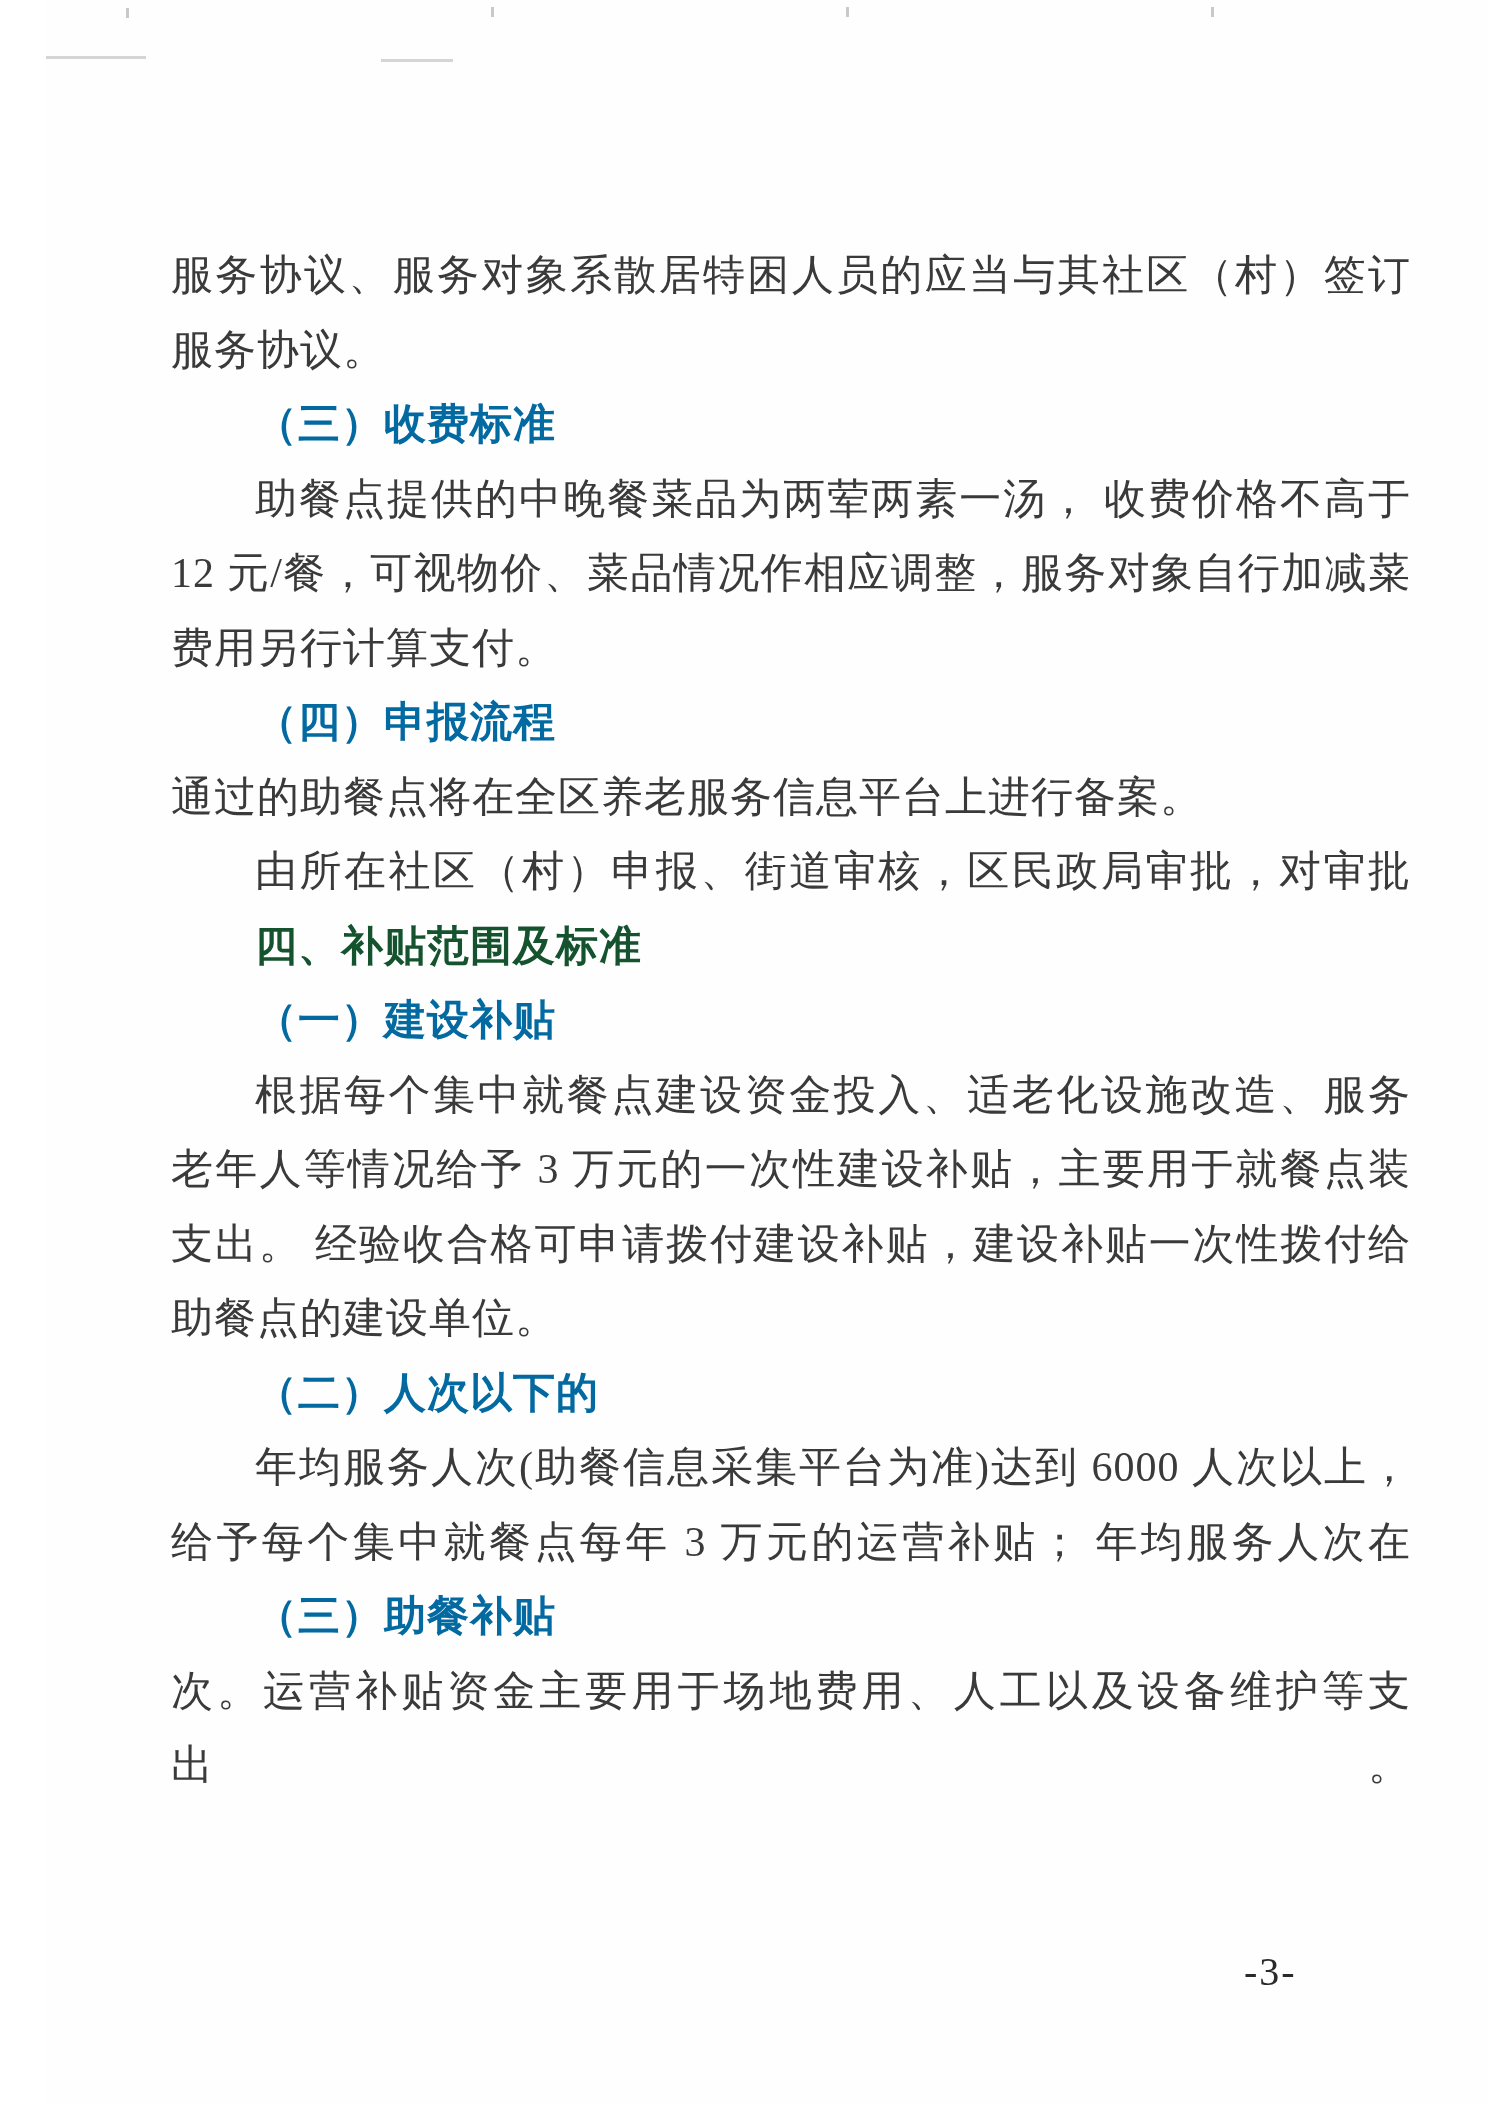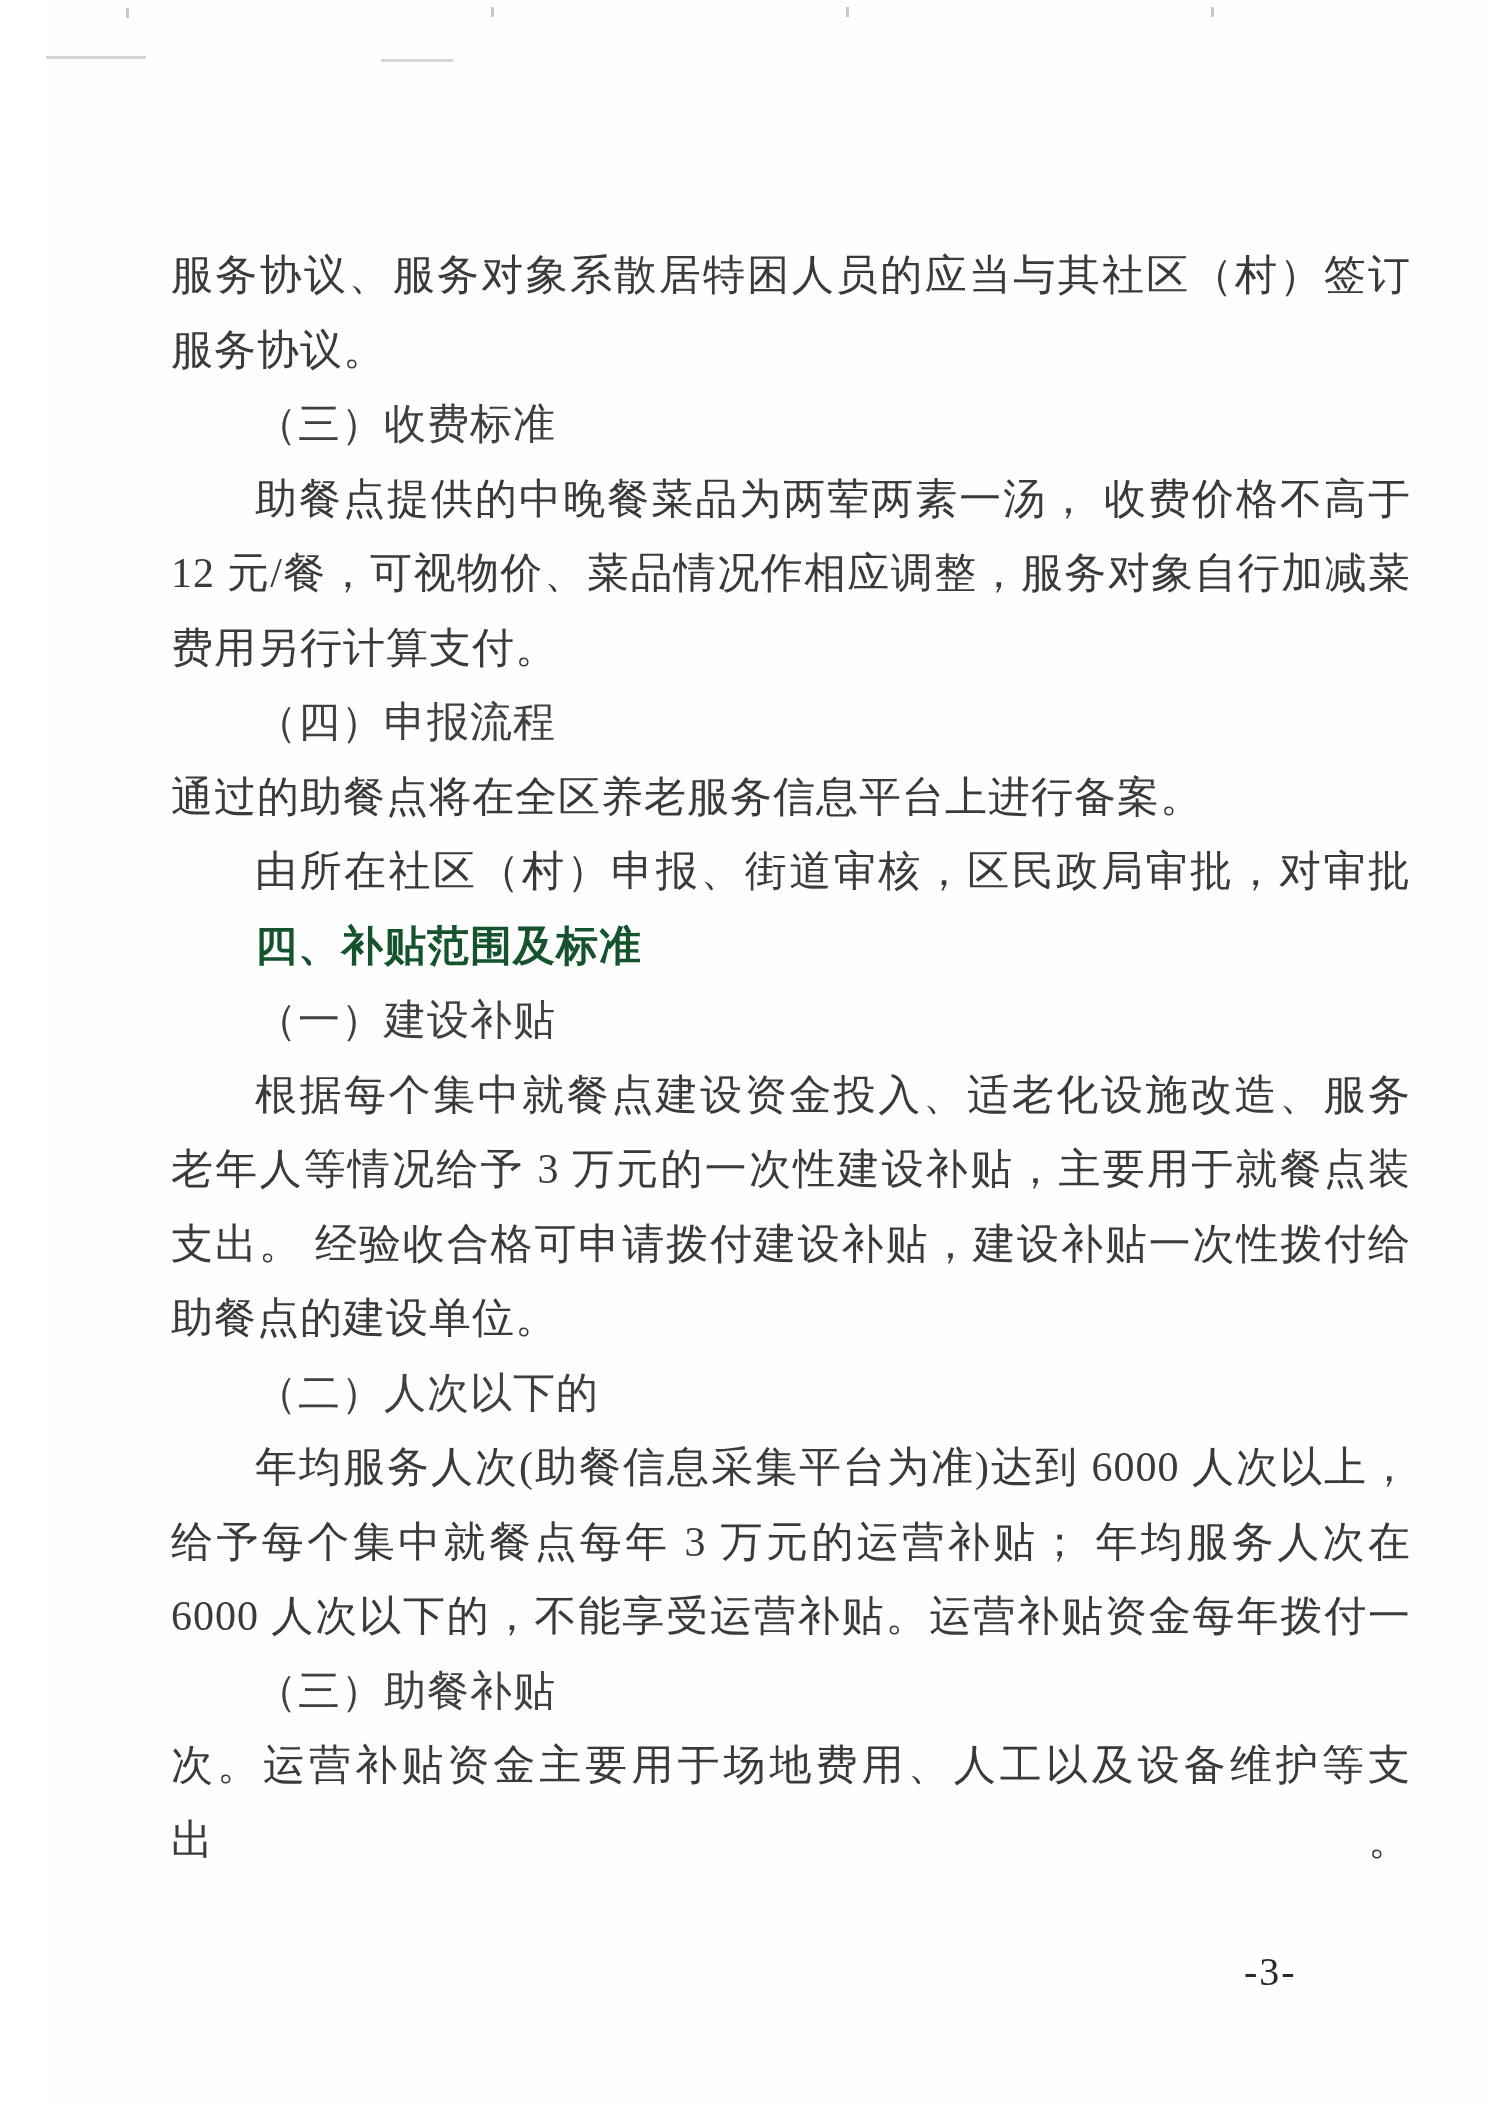--- a/index.html
+++ b/index.html
@@ -33,22 +33,22 @@
   }
   .line.fill {
     white-space: normal;
     text-align: justify;
     text-align-last: justify;
   }
   .line.indent {
     text-indent: 84px;
   }
   .line.h-kai {
-    font-weight: normal;
-    color: #404040;
+    font-weight: bold;
+    color: #0369a1;
   }
   .line.h-hei {
     font-weight: bold;
     font-family: "Liberation Sans", sans-serif;
     color: #14532d;
   }
   .page-number {
     position: absolute;
     left: 1198px;
     top: 1948px;
@@ -119,20 +119,19 @@
       <div class="line indent fill">由所在社区（村）申报、街道审核，区民政局审批，对审批</div>
       <div class="line indent h-hei">四、补贴范围及标准</div>
       <div class="line indent h-kai">（一）建设补贴</div>
       <div class="line indent fill">根据每个集中就餐点建设资金投入、适老化设施改造、服务</div>
       <div class="line fill">老年人等情况给予 3 万元的一次性建设补贴，主要用于就餐点装</div>
       <div class="line fill">支出。 经验收合格可申请拨付建设补贴，建设补贴一次性拨付给</div>
       <div class="line">助餐点的建设单位。</div>
       <div class="line indent h-kai">（二）人次以下的</div>
       <div class="line indent fill">年均服务人次(助餐信息采集平台为准)达到 6000 人次以上，</div>
       <div class="line fill">给予每个集中就餐点每年 3 万元的运营补贴； 年均服务人次在</div>
-      <div class="line fill">6000 人次以下的，不能享受运营补贴。运营补贴资金每年拨付一</div>
       <div class="line indent h-kai">（三）助餐补贴</div>
       <div class="line fill">次。运营补贴资金主要用于场地费用、人工以及设备维护等支出。</div>
     </div>
 
   <div class="page-number">-3-</div>
 
 </div>
 
 </body></html>

